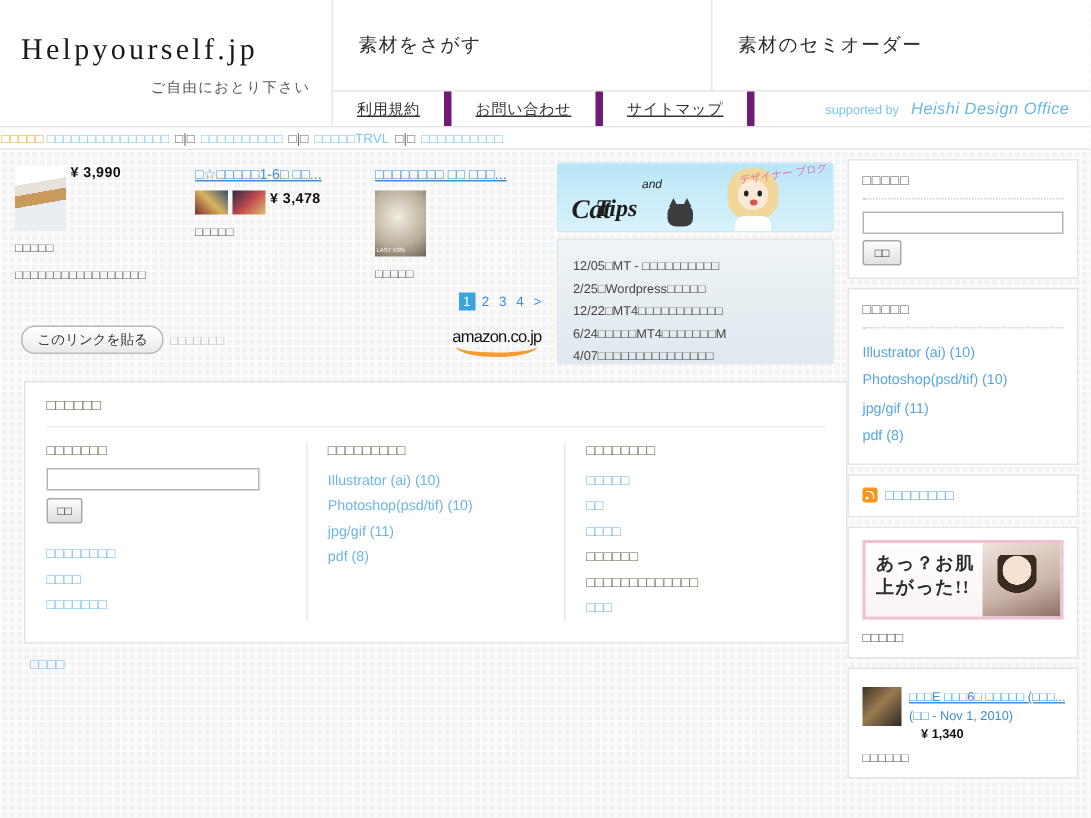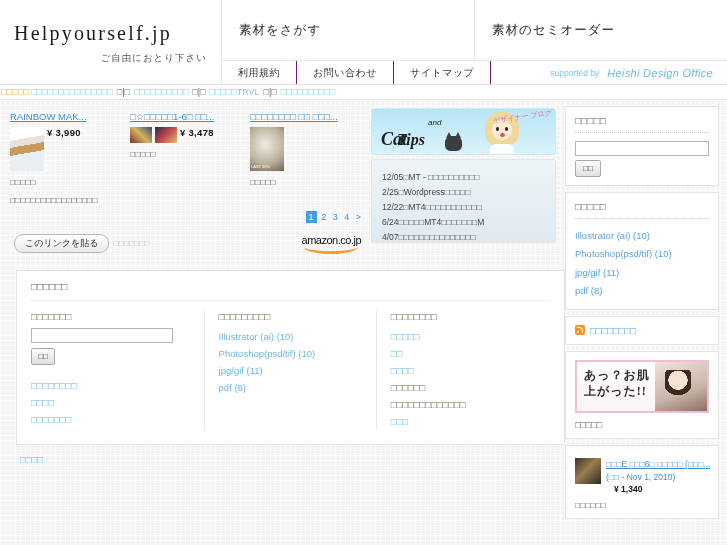--- a/index.html
+++ b/index.html
@@ -37,22 +37,23 @@
   .nav-main { display:flex; height:61px; }
   .nav-item {
     flex:1; display:flex; align-items:center; padding-left:17px;
     border-right:1px solid #e6e6e6; font-size:12.5px; color:#2b2b2b;
     letter-spacing:1px; cursor:pointer;
   }
   .nav-item:last-child { border-right:none; }
   .nav-sub { display:flex; height:24px; border-top:1px solid #e6e6e6; align-items:center; }
   .nav-sub-item {
     padding:0 16px; height:100%; display:flex; align-items:center;
-    border-right:1px solid #701a75; font-size:10px; color:#333; cursor:pointer;
+    border-right:5px solid #701a75; font-size:10px; color:#333; cursor:pointer;
     letter-spacing:.5px;
+    text-decoration:underline;
   }
   .nav-sub-spacer { flex:1; }
   .supported { font-size:8.5px; color:#7fc3e8; padding:0 8px; }
   .hdo { font-size:11px; color:#6bb9e0; padding-right:14px; letter-spacing:.3px; cursor:pointer;font-style:italic; }
 
   
   .ticker {
     height:15px; background:#fff; display:flex; align-items:center;
     font-size:9px; white-space:nowrap; overflow:hidden;
     border-bottom:1px solid #e4e4e4; padding-left:1px;
@@ -285,21 +286,20 @@
 
   <div class="body-area">
 
     <div class="left-col">
       <div class="main-panel">
 
         <div class="products-box">
           <div class="prod-row">
 
             <div class="prod">
-              <span class="prod-title">RAINBOW MAK...</span>
               <div class="prod-body">
                 <div class="thumb t-a"></div>
                 <div class="prod-meta">
                   <div class="price">¥ 3,990</div>
                 </div>
               </div>
               <div class="prod-foot">□□□□□</div>
               <div class="prod-note">□□□□□□□□□□□□□□□□□</div>
             </div>
 

